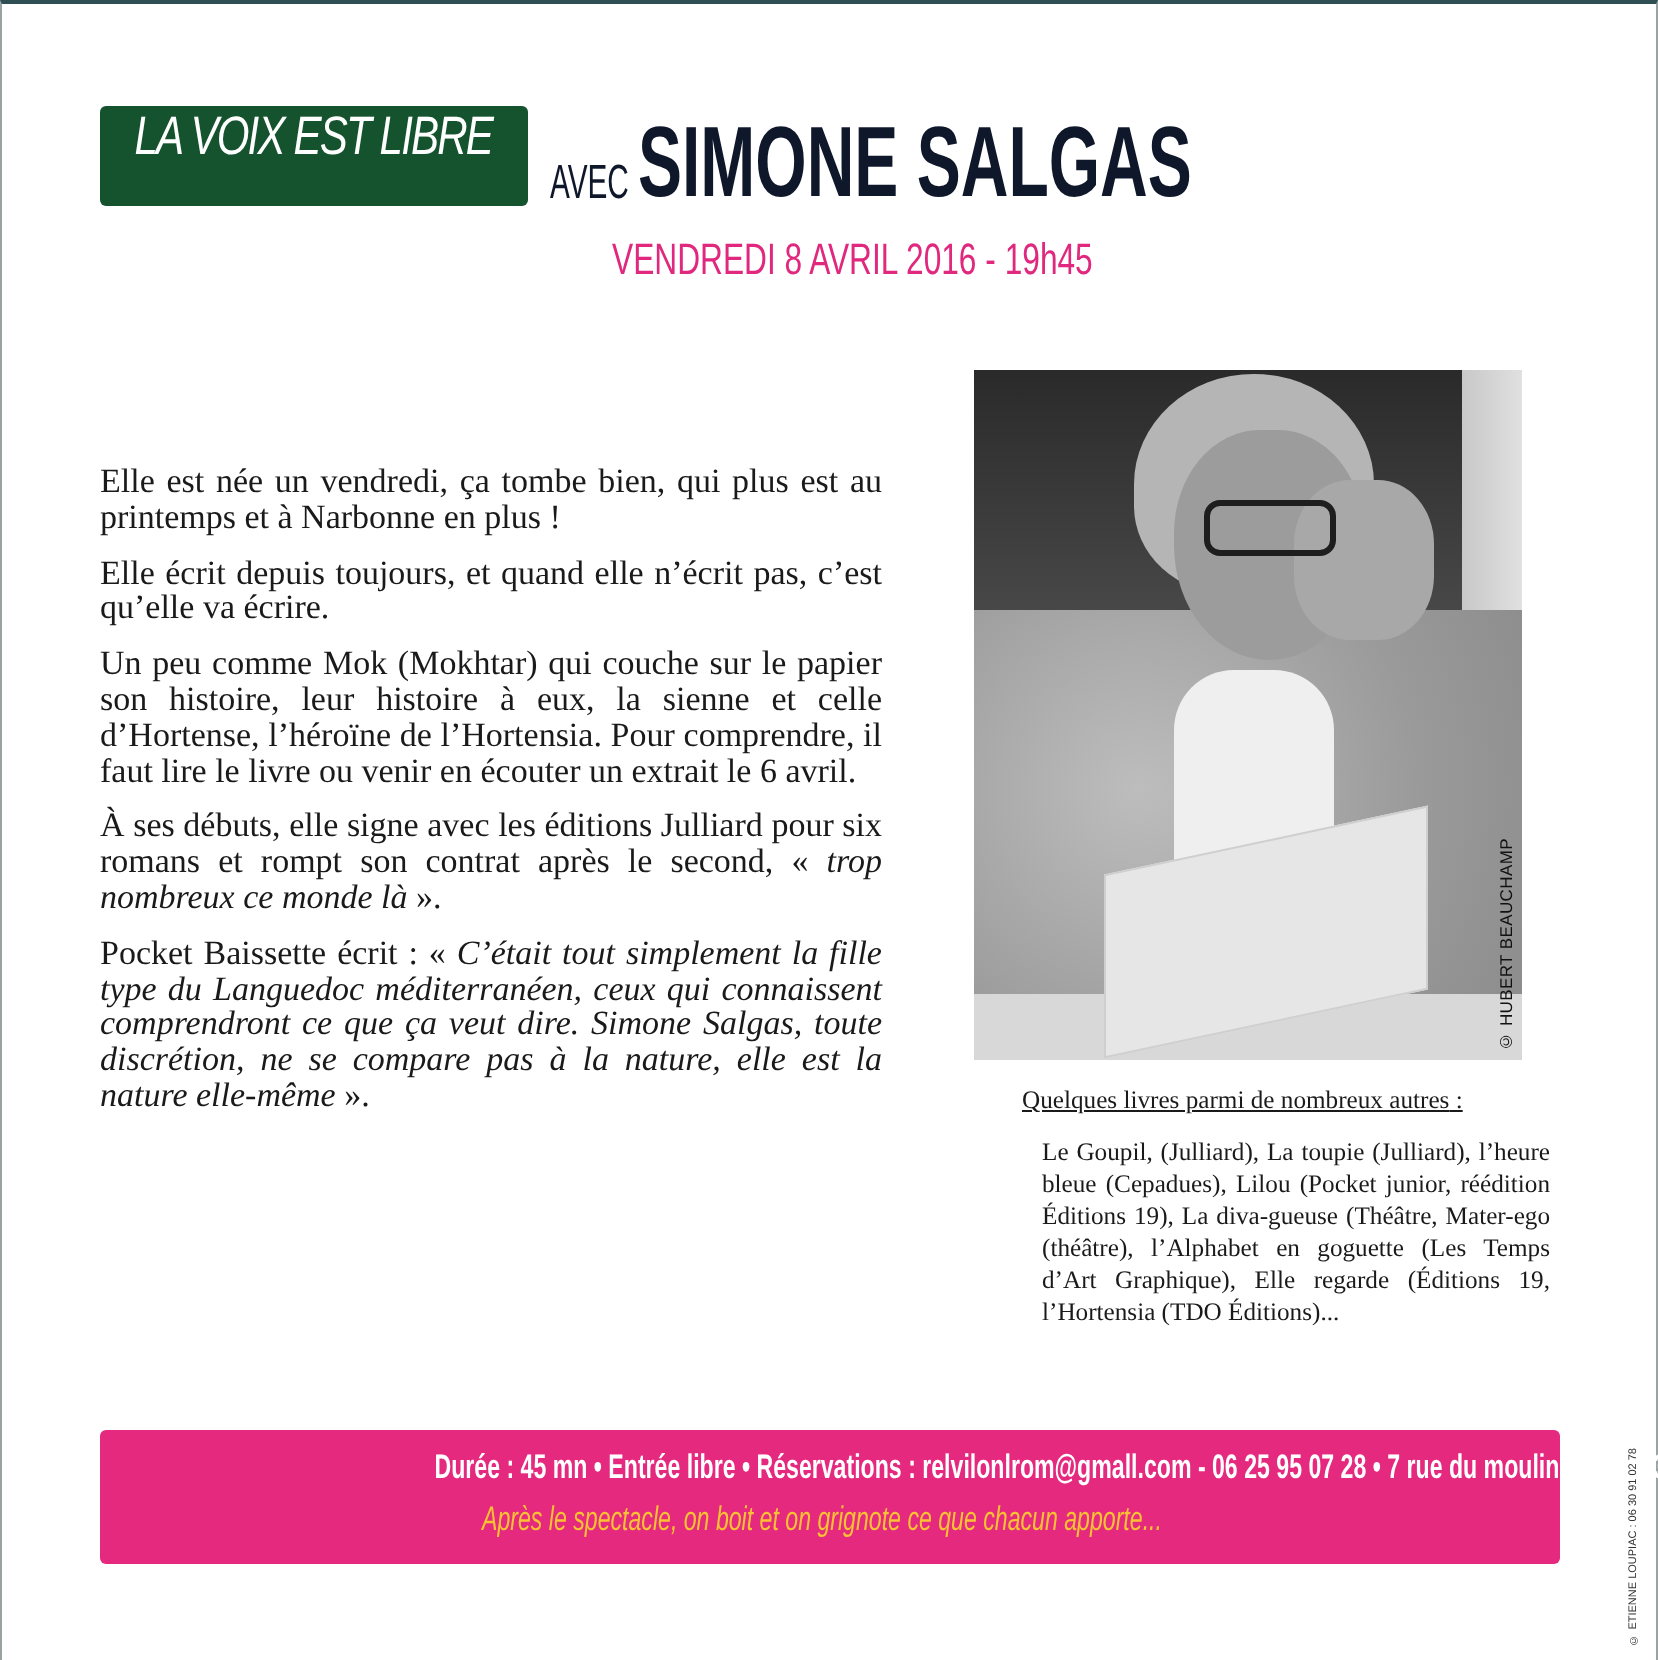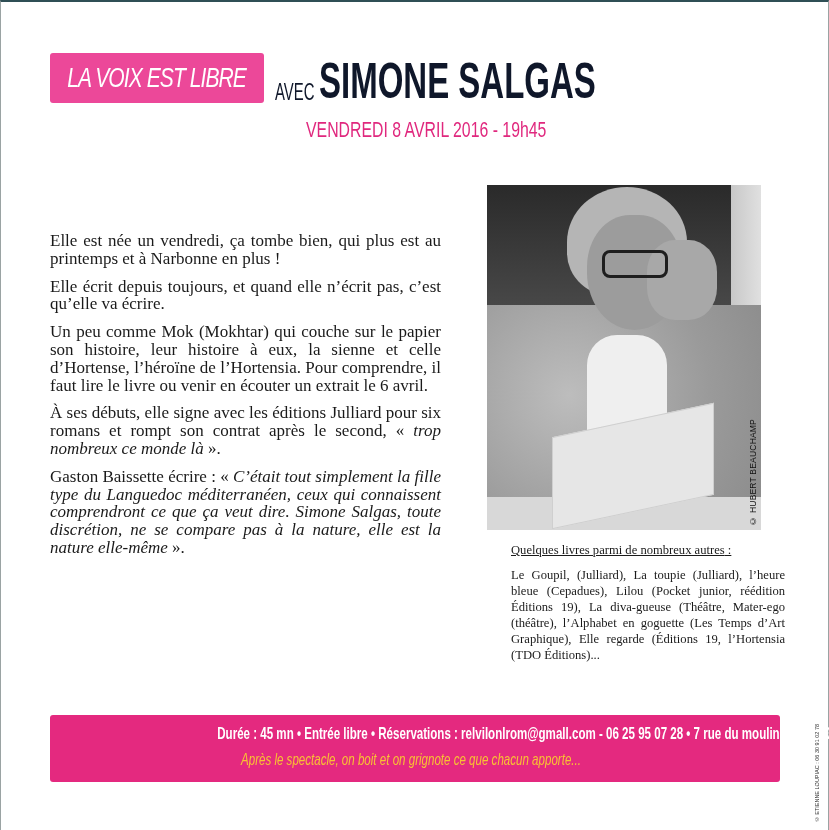--- a/index.html
+++ b/index.html
@@ -1,19 +1,19 @@
 <!DOCTYPE html>
 <html><head>
   <meta charset="utf-8">
   <style>
     html, body { margin: 0; padding: 0; background: #ffffff; }
     body { width: 829px; height: 830px; position: relative; overflow: hidden; font-family: "Liberation Serif", serif; }
     .page { position: absolute; left: 0; top: 0; width: 827px; height: 828px; border: 1px solid #9aa3a3; border-top: 2px solid #2f4f55; background: #fff; }
 
-    .series-badge { position: absolute; left: 49px; top: 51px; width: 214px; height: 50px; background: #ec4899; border-radius: 3px; display: flex; align-items: center; justify-content: center; }
+    .series-badge { position: absolute; left: 49px; top: 51px; width: 214px; height: 50px; background: #14532d; border-radius: 3px; display: flex; align-items: flex-start; justify-content: center; }
     .series-badge span { color: #fff; font-family: "Liberation Sans", sans-serif; font-style: italic; font-size: 27px; letter-spacing: -1.2px; transform: scaleX(0.78); transform-origin: center; white-space: nowrap; font-weight: normal; }
 
     .headline { position: absolute; left: 274px; top: 52px; height: 50px; display: flex; align-items: flex-end; color: #0f172a; font-family: "Liberation Sans", sans-serif; white-space: nowrap; }
     .headline .avec { font-size: 24px; transform: scaleX(0.62); transform-origin: left bottom; display: inline-block; width: 44px; line-height: 24px; margin-bottom: 0px; }
     .headline .name { font-size: 50px; font-weight: bold; transform: scaleX(0.66); transform-origin: left bottom; display: inline-block; line-height: 46px; letter-spacing: 0px; }
 
     .date-line { position: absolute; left: 305px; top: 115px; color: #e0287e; font-family: "Liberation Sans", sans-serif; font-size: 22px; white-space: nowrap; transform: scaleX(0.72); transform-origin: left top; }
 
     .bio { position: absolute; left: 49px; top: 230px; width: 391px; font-size: 17px; line-height: 17.8px; color: #1a1a1a; text-align: justify; }
     .bio p { margin: 0 0 10px 0; }
@@ -28,21 +28,21 @@
     .photo .glasses { position: absolute; left: 115px; top: 65px; width: 60px; height: 22px; border: 3px solid #1e1e1e; border-radius: 8px; }
     .photo .hand { position: absolute; left: 160px; top: 55px; width: 70px; height: 80px; border-radius: 40%; background: #a8a8a8; }
     .photo .shirt { position: absolute; left: 100px; top: 150px; width: 80px; height: 150px; background: #efefef; border-radius: 30px 30px 0 0; }
     .photo .book { position: absolute; left: 65px; top: 235px; width: 160px; height: 90px; background: #e6e6e6; transform: skewY(-12deg); border: 1px solid #cfcfcf; }
     .photo .books-bottom { position: absolute; left: 0; top: 312px; width: 274px; height: 33px; background: #d8d8d8; }
     .photo .credit { position: absolute; right: 3px; bottom: 4px; writing-mode: vertical-rl; transform: rotate(180deg); font-family: "Liberation Sans", sans-serif; font-size: 8.5px; color: #111; white-space: nowrap; letter-spacing: 0.2px; }
 
     .books { position: absolute; left: 510px; top: 540px; width: 274px; font-size: 12.6px; line-height: 16px; color: #1a1a1a; text-align: justify; }
     .books .books-title { text-decoration: underline; margin: 0 0 9px 0; text-align: left; }
     .books .books-title-colon { text-decoration: none; }
-    .books p { margin: 0; }
+    .books p { margin: 10px; }
 
     .info-banner { position: absolute; left: 49px; top: 713px; width: 730px; height: 67px; background: #e4297f; border-radius: 3px; }
     .info-line { position: absolute; left: 0; top: 9px; width: 730px; text-align: center; color: #fff; font-family: "Liberation Sans", sans-serif; font-weight: bold; font-size: 17px; white-space: nowrap; }
     .info-line span { display: inline-block; transform: scaleX(0.68); transform-origin: center; }
     .tagline { position: absolute; left: 0; top: 35px; width: 722px; text-align: center; color: #f8c233; font-family: "Liberation Sans", sans-serif; font-style: italic; font-size: 17px; white-space: nowrap; }
     .tagline span { display: inline-block; transform: scaleX(0.68); transform-origin: center; }
 
     .designer-credit { position: absolute; left: 813px; top: 712px; width: 10px; height: 108px; }
     .designer-credit span { position: absolute; left: 0; bottom: 0; writing-mode: vertical-rl; transform: rotate(180deg); font-family: "Liberation Sans", sans-serif; font-size: 5.5px; color: #333; white-space: nowrap; }
   </style>
@@ -60,21 +60,21 @@
     <span class="name">SIMONE SALGAS</span>
   </div>
 
   <div class="date-line">VENDREDI 8 AVRIL 2016 - 19h45</div>
 
   <div class="bio">
     <p>Elle est née un vendredi, ça tombe bien, qui plus est au printemps et à Narbonne en plus !</p>
     <p>Elle écrit depuis toujours, et quand elle n’écrit pas, c’est qu’elle va écrire.</p>
     <p>Un peu comme Mok (Mokhtar) qui couche sur le papier son histoire, leur histoire à eux, la sienne et celle d’Hortense, l’héroïne de l’Hortensia. Pour comprendre, il faut lire le livre ou venir en écouter un extrait le 6 avril.</p>
     <p><span>À ses débuts, elle signe avec les éditions Julliard pour six romans et rompt son contrat après le second, « </span><span class="quote">trop nombreux ce monde là</span><span> ».</span></p>
-    <p><span>Gaston Baissette écrire : « </span><span class="quote">C’était tout simplement la fille type du Languedoc méditerranéen, ceux qui connaissent comprendront ce que ça veut dire. Simone Salgas, toute discrétion, ne se compare pas à la nature, elle est la nature elle-même</span><span> ».</span></p>
+    <p><span>Pocket Baissette écrit : « </span><span class="quote">C’était tout simplement la fille type du Languedoc méditerranéen, ceux qui connaissent comprendront ce que ça veut dire. Simone Salgas, toute discrétion, ne se compare pas à la nature, elle est la nature elle-même</span><span> ».</span></p>
   </div>
 
   <div class="photo" title="Portrait of Simone Salgas reading a book">
     <div class="bg-dark"></div>
     <div class="wall"></div>
     <div class="jacket"></div>
     <div class="hair"></div>
     <div class="face"></div>
     <div class="hand"></div>
     <div class="glasses"></div>

